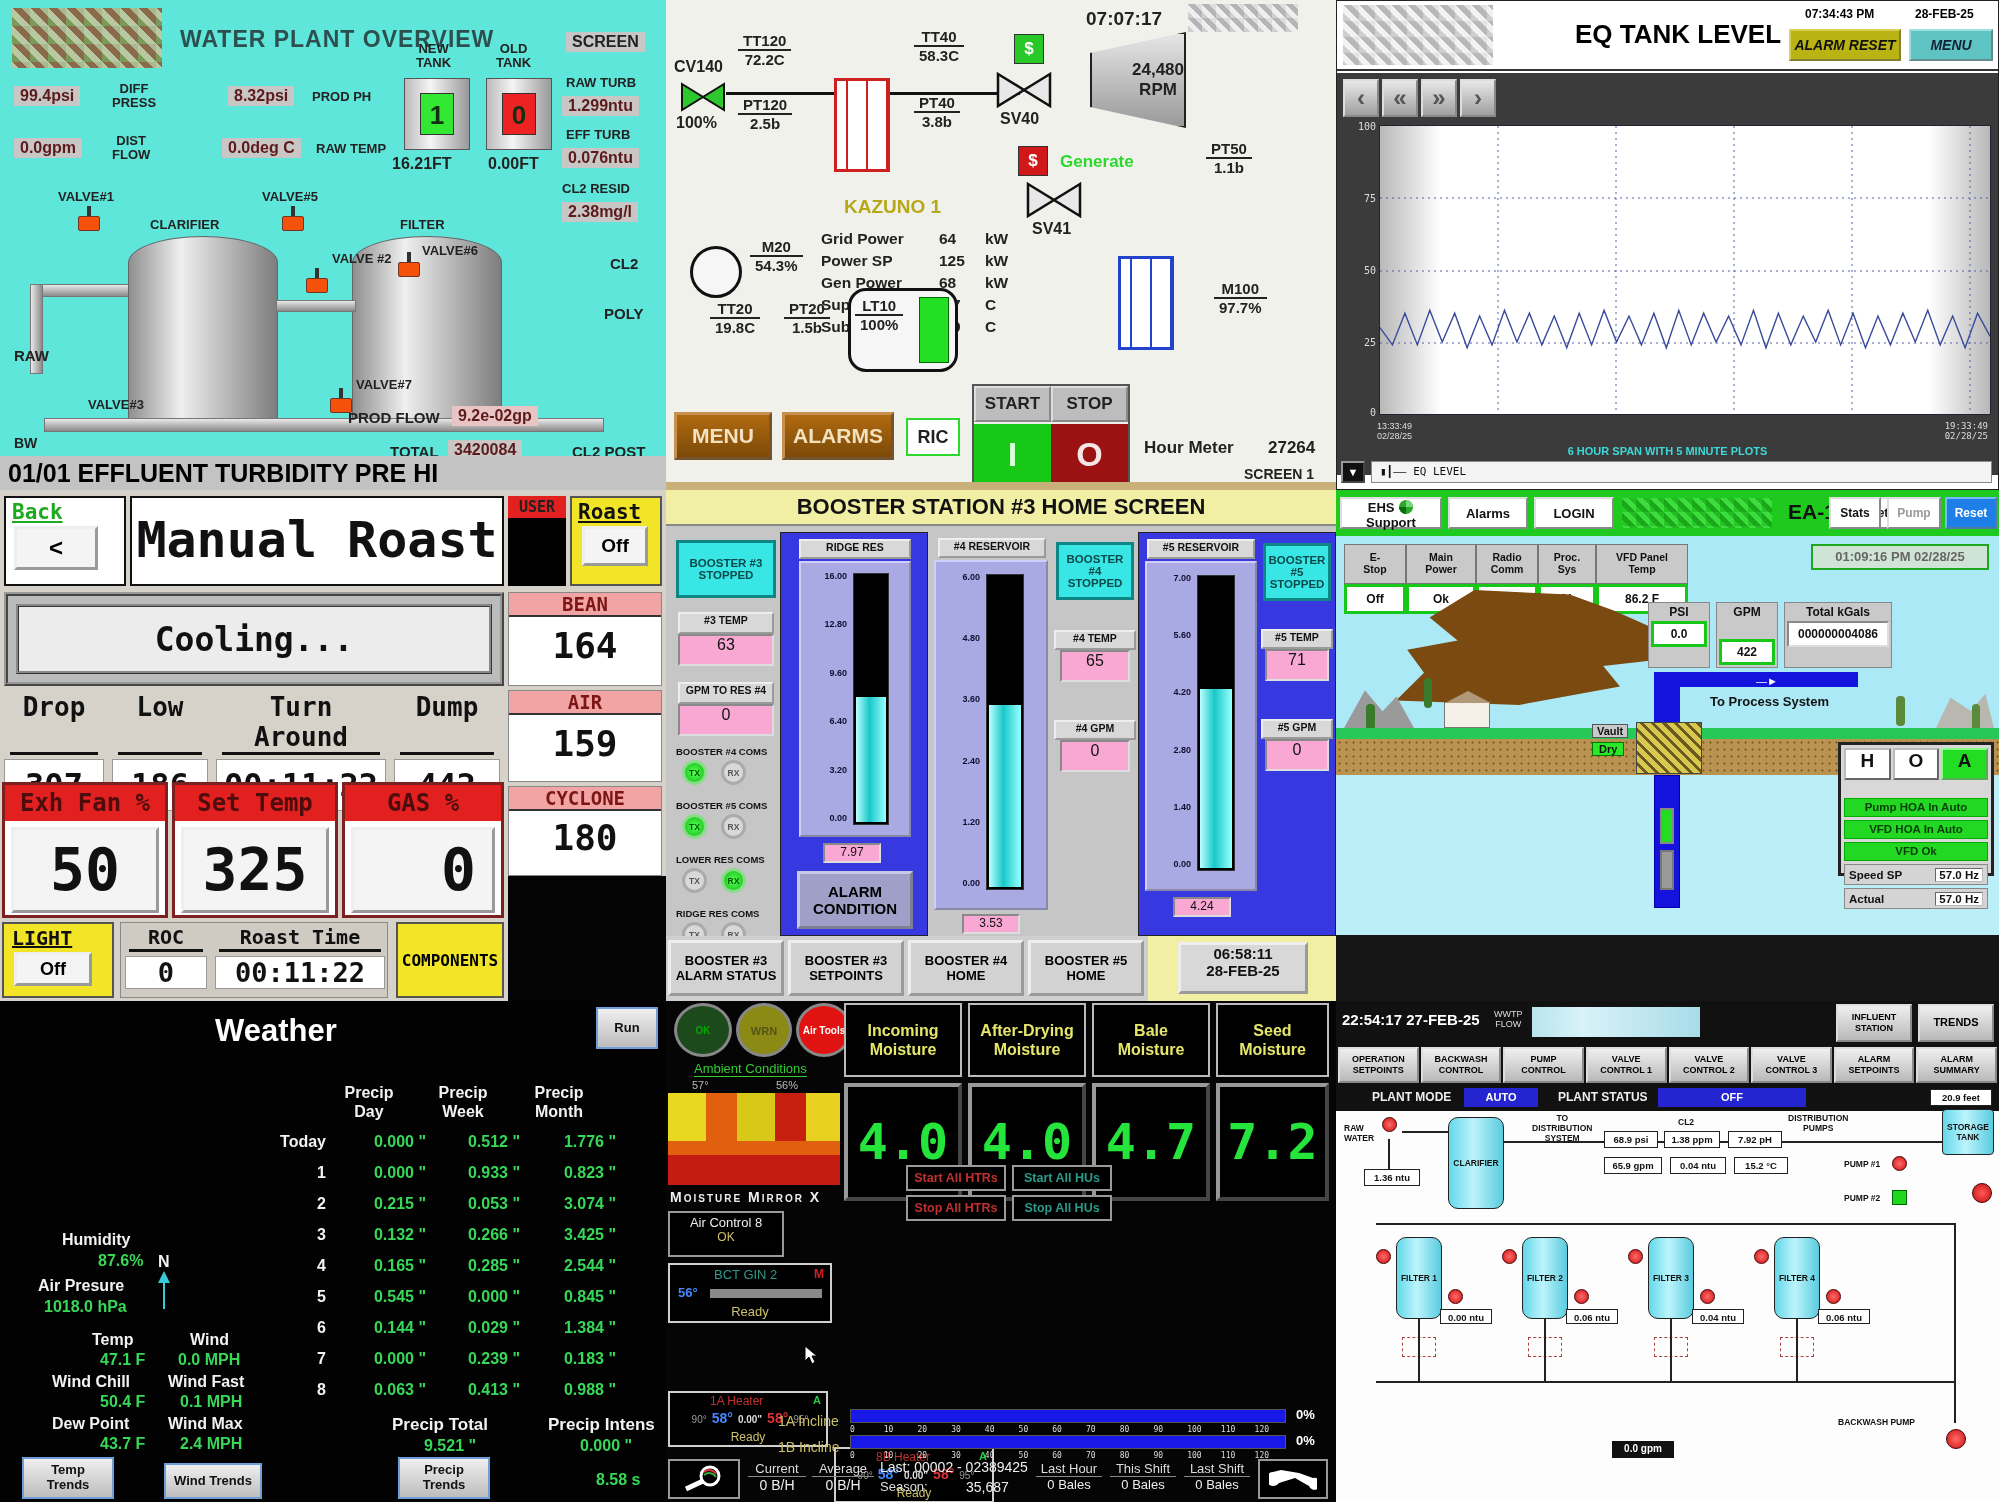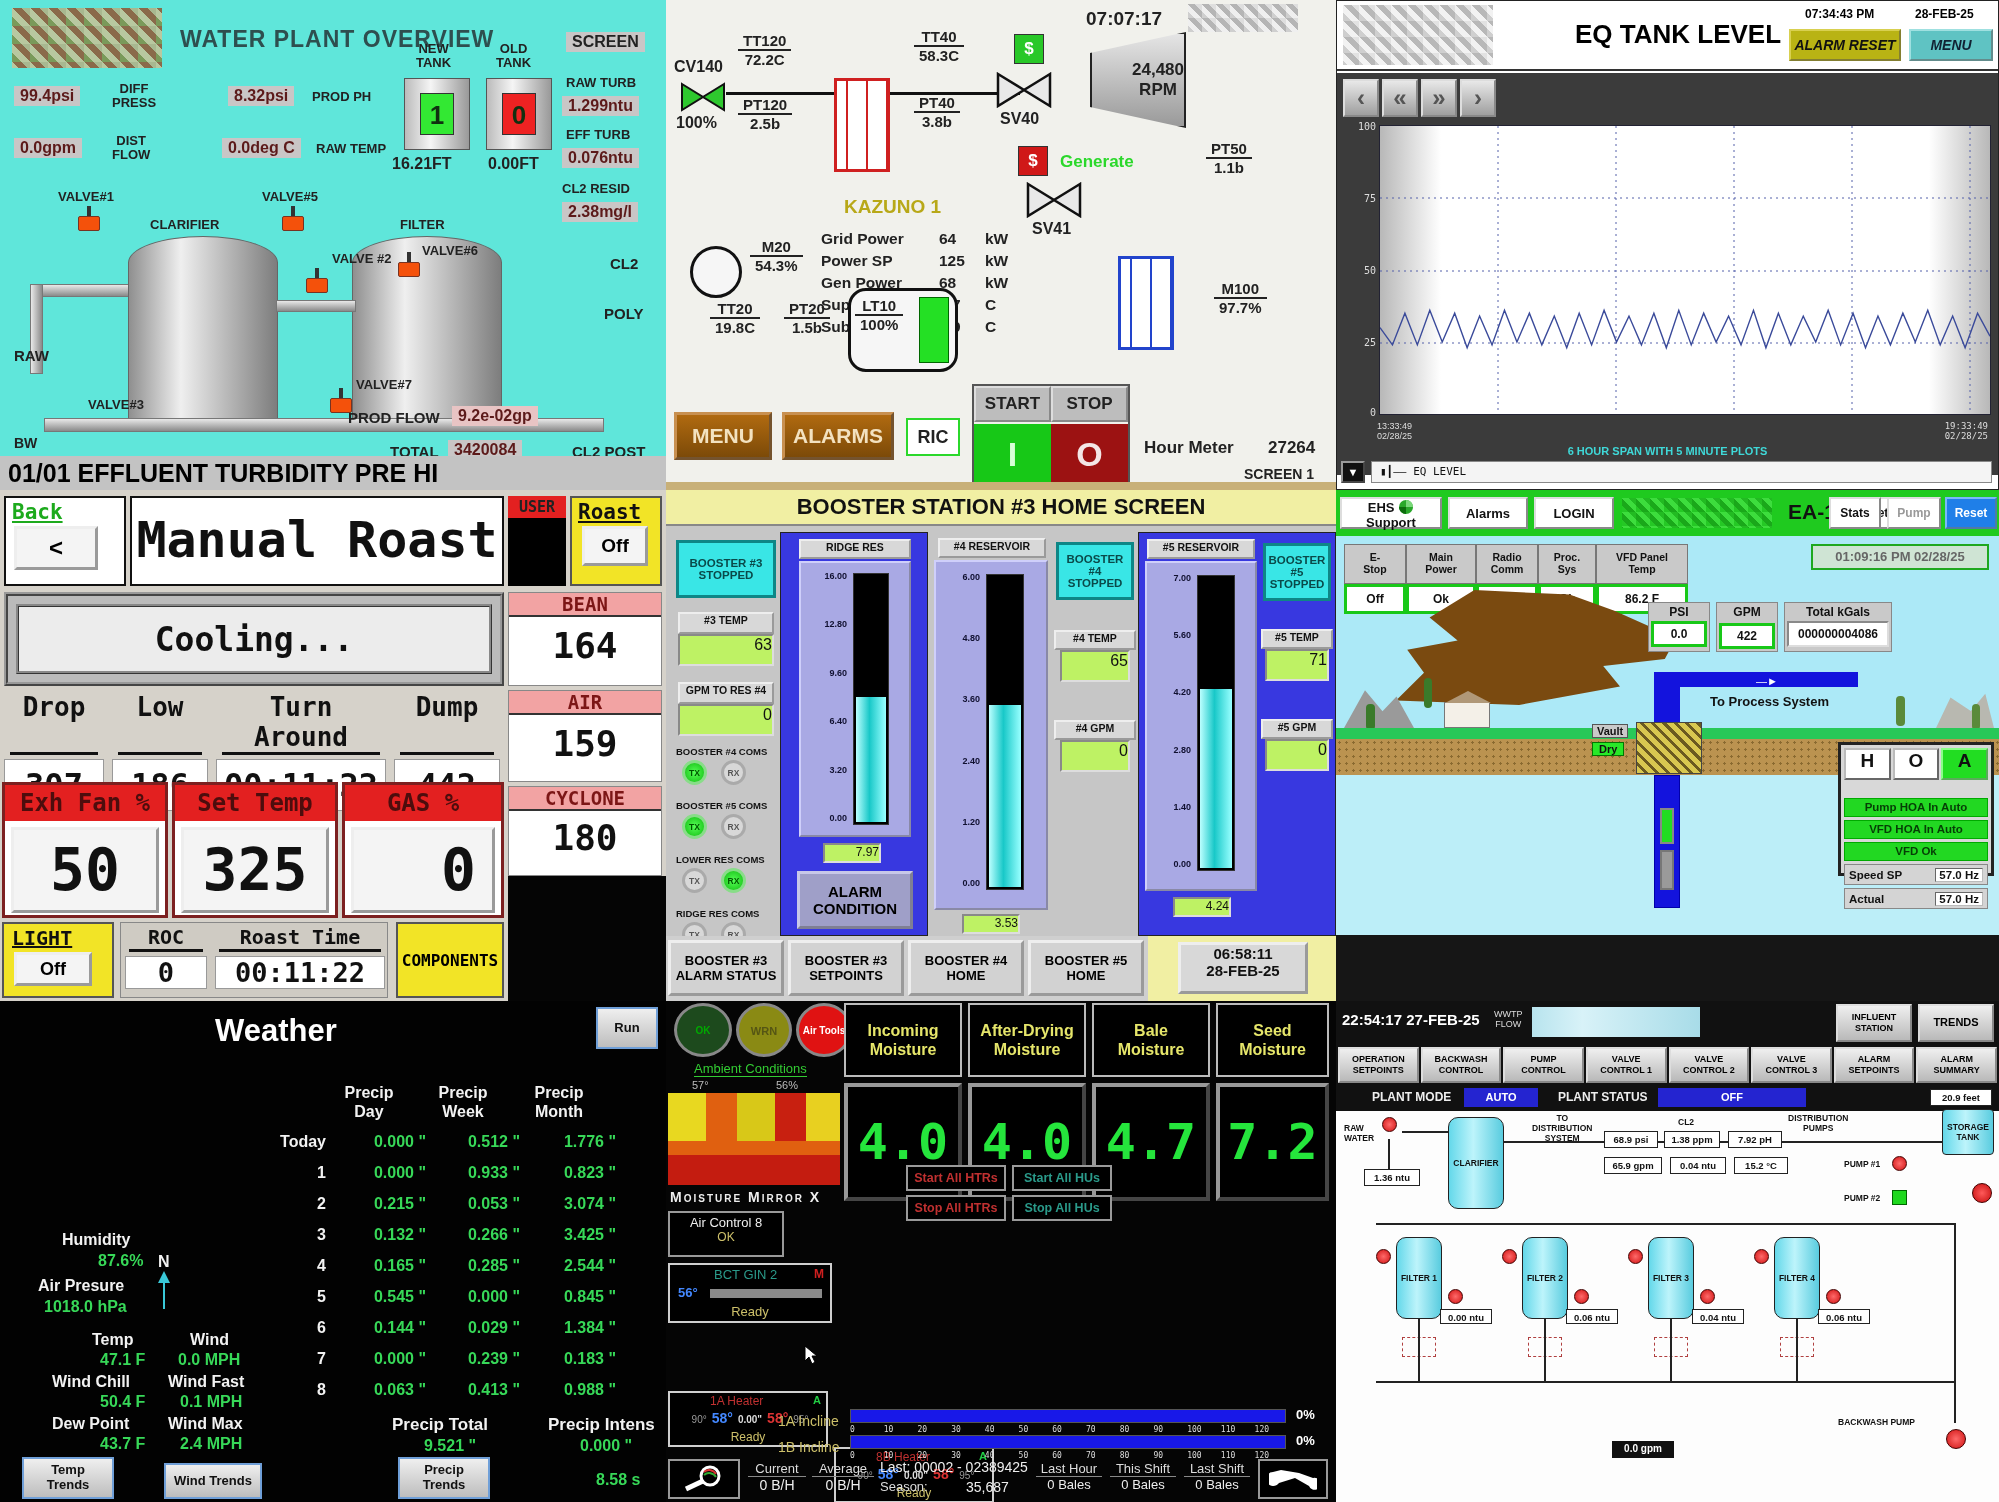--- a/index.html
+++ b/index.html
@@ -49,21 +49,21 @@
 .r-bev{border:3px outset #eee;background:#f4f4f4}
 .r-red{background:#e32020;color:#222;font-weight:bold;text-align:center}
 .r-pink{background:#f2a3a3;color:#7c1616;font-weight:bold;text-align:center;border-bottom:2px solid #333}
 .r-yel{background:#f2e426;border:2px solid #555}
 .big-digit{font-size:58px;font-weight:bold}
 
 #p5{left:666px;top:490px;width:670px;height:511px;background:#c6c6c6;color:#111}
 #p5 .tbar{background:#f1efa3;border-bottom:2px solid #888;height:36px;font-size:22px;font-weight:bold;text-align:center;line-height:34px}
 .cyanbox{background:#39e6e6;border:3px solid #0e8686;color:#063;color:#0a4a4a;font-weight:bold;font-size:11.5px;text-align:center;display:flex;align-items:center;justify-content:center}
 .glabel{background:#d8d8d8;border:2px outset #eee;font-size:10.5px;font-weight:bold;text-align:center}
-.gval{background:#bef264;border:2px inset #ddd;font-size:16px;text-align:right}
+.gval{background:#f9a8d4;border:2px inset #ddd;font-size:16px;text-align:center}
 .bluepanel{background:#3838e0;border:1px solid #222}
 .lav{background:#a9a9e4;border:2px outset #cfcffa}
 .gbar{background:#000;border:1px solid #333;position:relative}
 .gfill{position:absolute;left:2px;right:2px;bottom:2px;background:linear-gradient(90deg,#bff,#18c8c8 45%,#9ff)}
 .ticks{position:absolute;display:flex;flex-direction:column;justify-content:space-between;font-size:9px;font-weight:bold;color:#101030;text-align:right}
 .comlbl{font-size:9.5px;font-weight:bold}
 .led{width:25px;height:25px;border-radius:50%;border:3px solid #aaa;background:#d8d8d8;color:#555;font-size:8.5px;font-weight:bold;text-align:center;line-height:20px}
 .led.on{background:radial-gradient(#5f5,#1b1);border-color:#8d8;color:#050}
 .navb{background:#d2d2d2;border:3px outset #eee;font-size:13px;font-weight:bold;text-align:center;display:flex;align-items:center;justify-content:center}
 
@@ -589,21 +589,21 @@
   <div class="abs" style="left:560px;top:206px;width:9px;height:30px;background:#5a8a3a;border-radius:4px"></div>
   <div class="abs" style="left:636px;top:214px;width:8px;height:26px;background:#5a8a3a;border-radius:4px"></div>
 
   <div class="abs" style="left:312px;top:112px;display:flex;gap:6px">
     <div style="width:62px;background:#c9c9c9;border:1px solid #888;padding:2px">
       <div class="ctr" style="font-size:12px;font-weight:bold">PSI</div>
       <div class="stval" style="height:26px;margin-top:2px">0.0</div>
     </div>
     <div style="width:62px;background:#c9c9c9;border:1px solid #888;padding:2px">
       <div class="ctr" style="font-size:12px;font-weight:bold">GPM</div>
-      <div class="stval" style="height:26px;margin-top:4px">422</div>
+      <div class="stval" style="height:26px;margin-top:20px">422</div>
     </div>
     <div style="width:108px;background:#c9c9c9;border:1px solid #888;padding:2px">
       <div class="ctr" style="font-size:12px;font-weight:bold">Total kGals</div>
       <div class="ctr" style="height:26px;margin-top:2px;background:#fff;border:2px inset #ddd;font-size:12px;font-weight:bold;line-height:22px">000000004086</div>
     </div>
   </div>
 
   <div class="abs" style="left:318px;top:182px;width:26px;height:236px;background:#1313dd"></div>
   <div class="abs" style="left:344px;top:182px;width:178px;height:15px;background:#1313dd"></div>
   <div class="abs" style="left:420px;top:185px;color:#fff;font-size:11px">—►</div>

